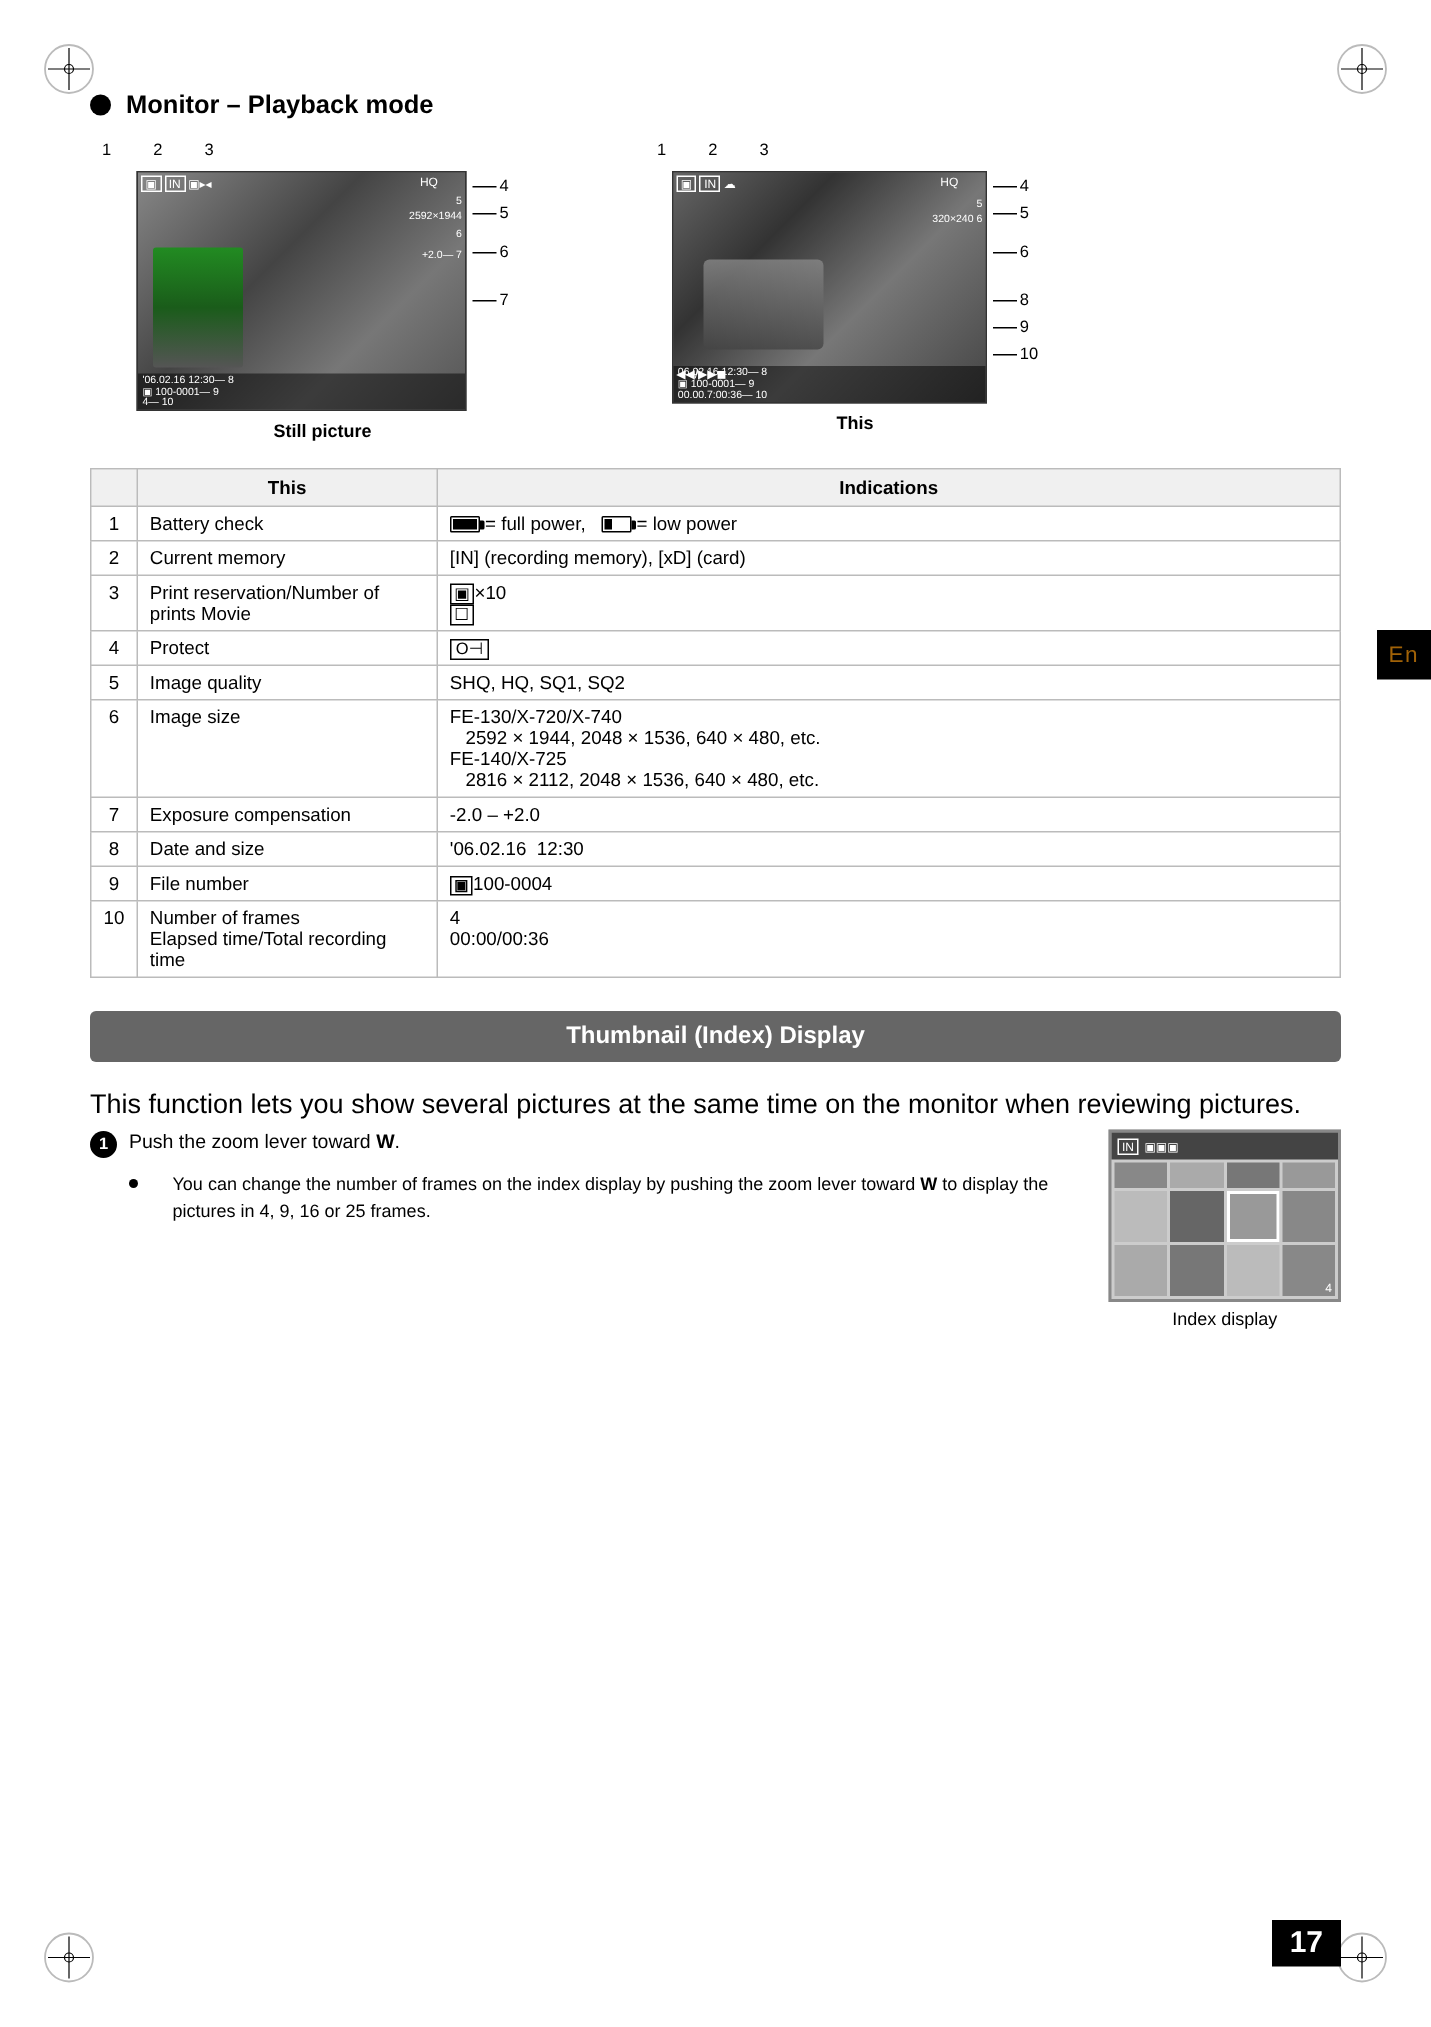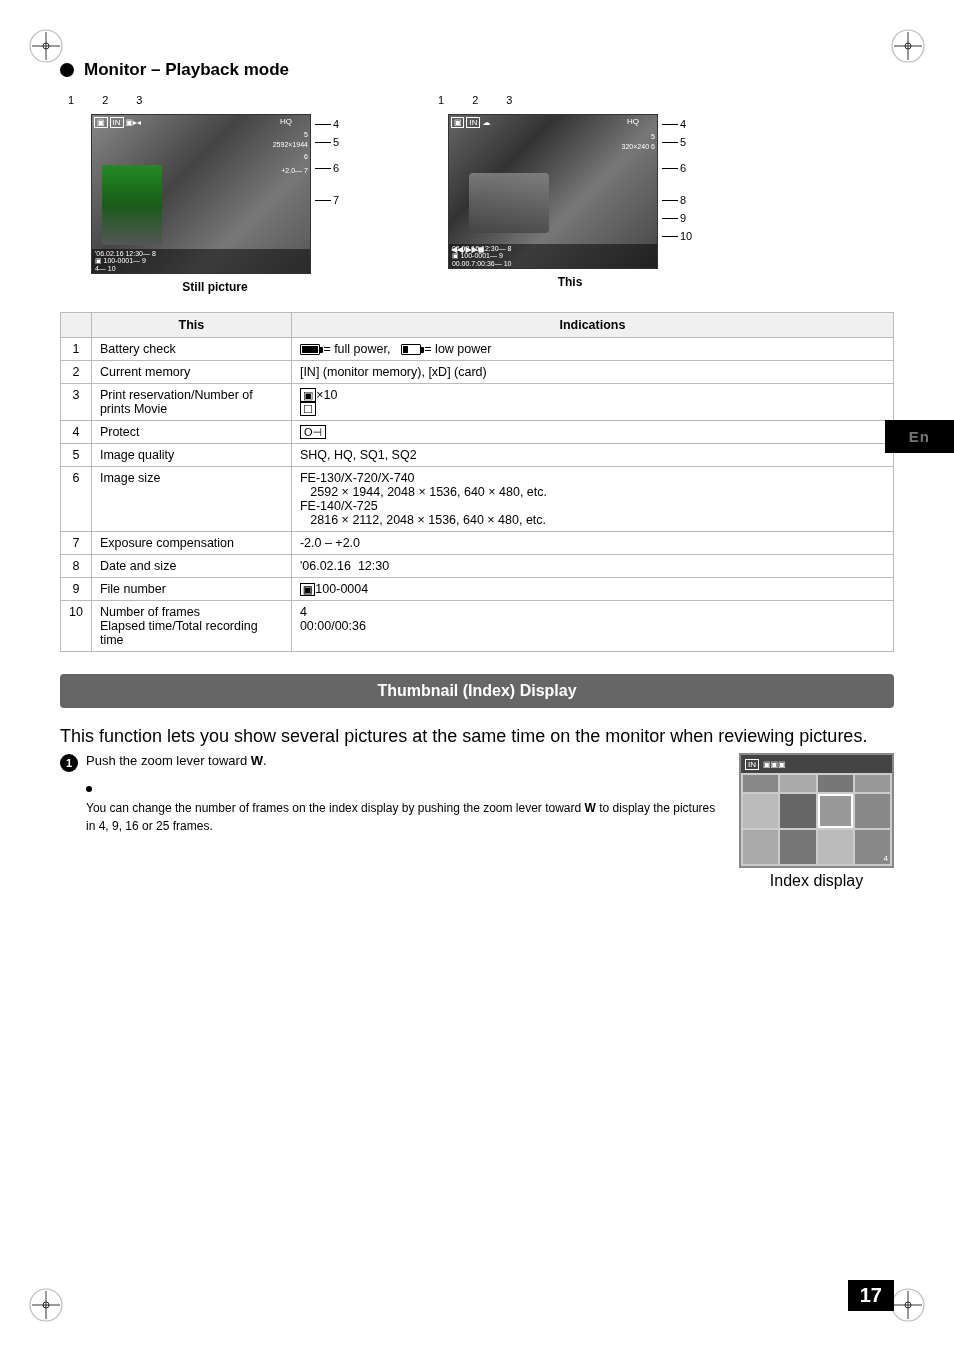--- a/index.html
+++ b/index.html
@@ -183,30 +183,29 @@
       height: 6px;
       background: #000;
       border-radius: 50%;
       flex-shrink: 0;
       margin-top: 6px;
     }
 
     .bullet-item {
       display: flex;
       align-items: flex-start;
-      gap: 7px;
+      gap: 23px;
       margin-bottom: 6px;
       padding-left: 26px;
       font-size: 12px;
       line-height: 1.5;
-      flex-direction: column;
     }
 
     .thumbnail-caption {
-      font-size: 16px;
+      font-size: 12px;
       text-align: center;
       margin-top: 4px;
     }
 
     .page-number {
       position: absolute;
       bottom: 40px;
       right: 60px;
       font-size: 20px;
       font-weight: bold;
@@ -263,21 +262,21 @@
   <div style="position:absolute;bottom:28px;right:28px;width:36px;height:36px;">
     <svg width="36" height="36" viewBox="0 0 36 36">
         <circle cx="18" cy="18" r="16" fill="none" stroke="#bbb" stroke-width="1.2"></circle>
         <line x1="18" y1="4" x2="18" y2="32" stroke="#000" stroke-width="0.8"></line>
         <line x1="4" y1="18" x2="32" y2="18" stroke="#000" stroke-width="0.8"></line>
         <circle cx="18" cy="18" r="3" fill="none" stroke="#000" stroke-width="0.8"></circle>
       </svg>
   </div>
 
   <div style="position:absolute;right:0;top:420px;">
-    <div style="background:#000;color:#737373;font-weight:bold;font-size:15px;padding:8px 24px;letter-spacing:1px;">En</div>
+    <div style="background:#000;color:#a16207;font-weight:normal;font-size:15px;padding:8px 8px;letter-spacing:1px;">En</div>
   </div>
 
 
   <div class="section-title">
     <span class="bullet-circle"></span>
     <span>Monitor – Playback mode</span>
   </div>
 
   <div class="monitor-diagrams">
 
@@ -423,21 +422,21 @@
             <span style="position:absolute;left:1px;top:1px;bottom:1px;width:30%;background:#000;"></span>
             <span style="position:absolute;right:-4px;top:50%;transform:translateY(-50%);width:3px;height:6px;background:#000;border-radius:0 1px 1px 0;"></span>
           </span>
           = low power
         </td>
       </tr>
 
       <tr>
         <td>2</td>
         <td>Current memory</td>
-        <td>[IN] (monitor memory), [xD] (card)</td>
+        <td>[IN] (recording memory), [xD] (card)</td>
       </tr>
 
       <tr>
         <td>3</td>
         <td>Print reservation/Number of prints Movie</td>
         <td>
           <span style="border:1px solid #000;padding:0 2px;font-size:11px;vertical-align:middle;">▣</span>×10<br>
           <span style="border:1px solid #000;padding:0 2px;font-size:11px;vertical-align:middle;">☐</span>
         </td>
       </tr>

